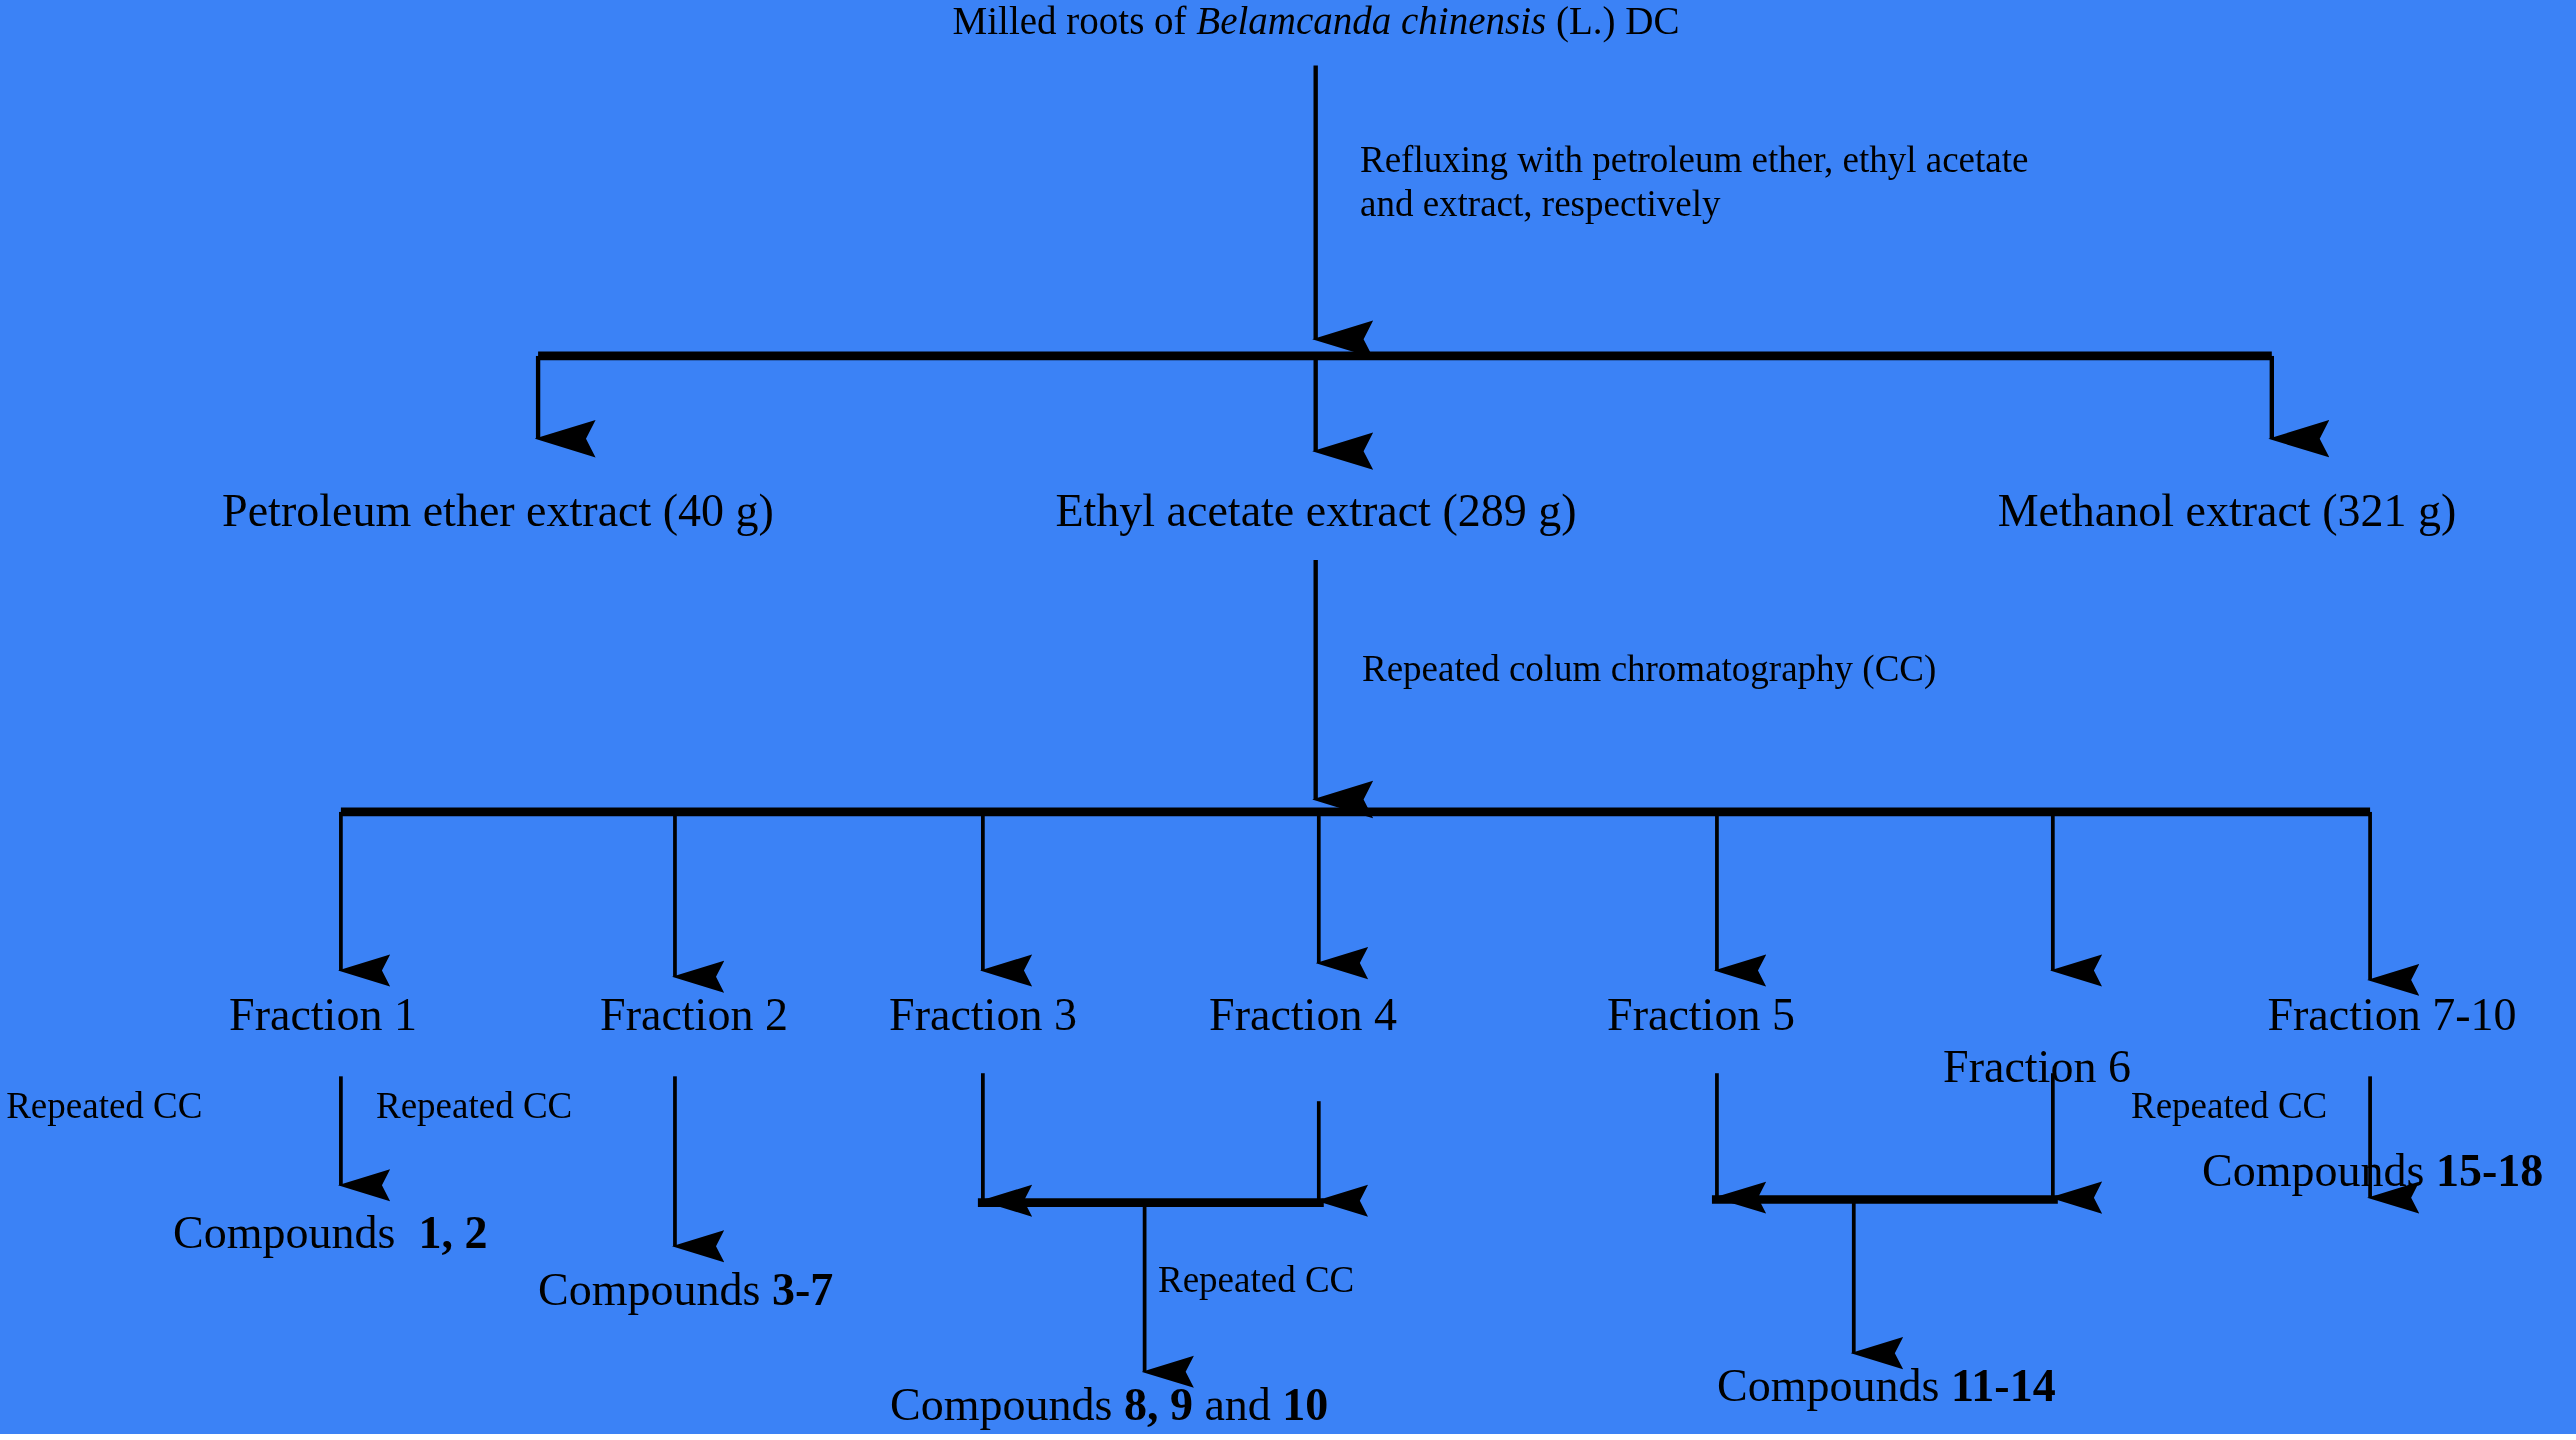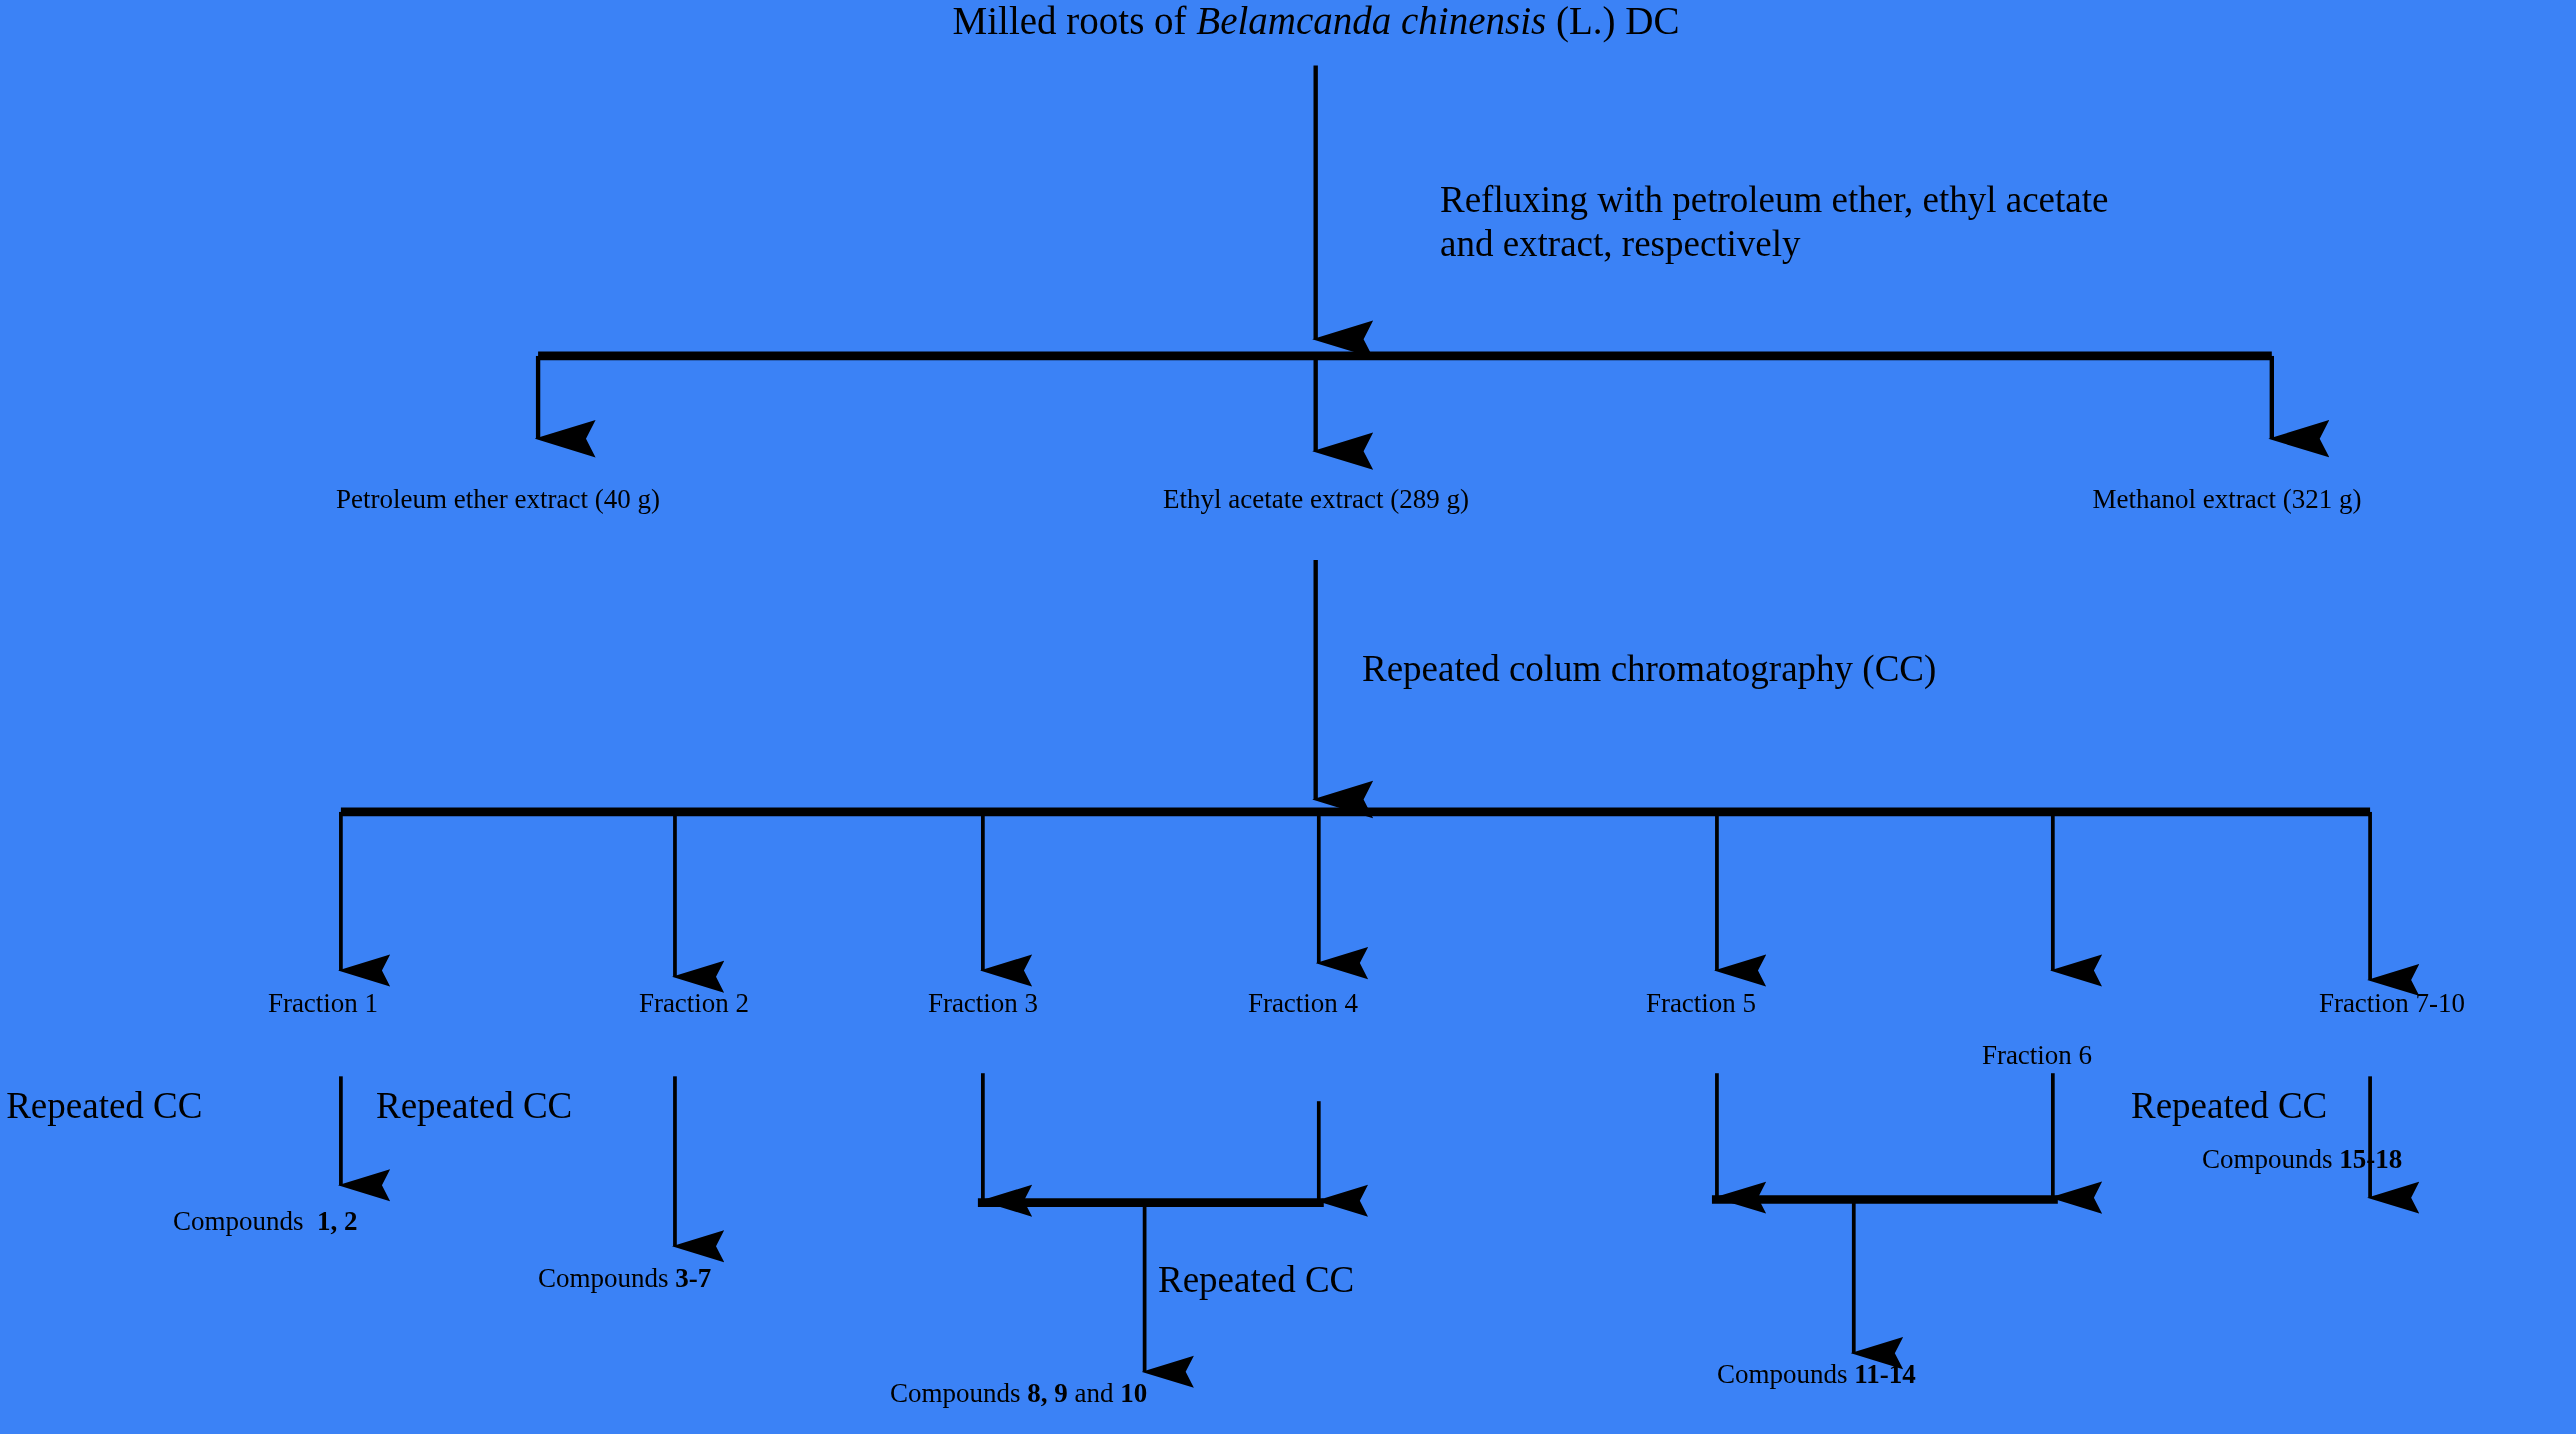--- a/index.html
+++ b/index.html
@@ -17,21 +17,21 @@
     overflow: hidden;
   }
   .lbl {
     position: absolute;
     white-space: pre;
     line-height: 1.18;
     color: #000000;
     font-family: "Liberation Serif", "DejaVu Serif", serif;
   }
   .node {
-    font-size: 27px;
+    font-size: 46px;
   }
   .ann {
     font-size: 37px;
   }
   .title {
     font-size: 39px;
   }
   .ital {
     font-style: italic;
   }
@@ -98,21 +98,21 @@
       <line x1="3300" y1="1725" x2="3300" y2="1925" stroke-width="6" marker-end="url(#arrowhead)"></line>
       <line x1="2752" y1="1928" x2="3308" y2="1928" stroke-width="14"></line>
       <line x1="2980" y1="1928" x2="2980" y2="2175" stroke-width="6" marker-end="url(#arrowhead)"></line>
 
       <line x1="3810" y1="1730" x2="3810" y2="1925" stroke-width="6" marker-end="url(#arrowhead)"></line>
     </g>
   </svg>
 
   <div class="lbl title center" style="left:1316px; top:-2.5px;"><span>Milled roots of </span><span class="ital">Belamcanda chinensis</span><span> (L.) DC</span></div>
 
-  <div class="lbl ann" style="left:1440px; top:138px;margin-top:40px;"><span>Refluxing with petroleum ether, ethyl acetate</span><br><span>and extract, respectively</span></div>
+  <div class="lbl ann" style="left:1360px; top:138px;"><span>Refluxing with petroleum ether, ethyl acetate</span><br><span>and extract, respectively</span></div>
 
   <div class="lbl node center" style="left:498px; top:484px;">Petroleum ether extract (40 g)</div>
   <div class="lbl node center" style="left:1316px; top:484px;">Ethyl acetate extract (289 g)</div>
   <div class="lbl node center" style="left:2227px; top:484px;">Methanol extract (321 g)</div>
 
   <div class="lbl ann" style="left:1362px; top:647px;">Repeated colum chromatography (CC)</div>
 
   <div class="lbl node center" style="left:323px; top:988px;">Fraction 1</div>
   <div class="lbl node center" style="left:694px; top:988px;">Fraction 2</div>
   <div class="lbl node center" style="left:983px; top:988px;">Fraction 3</div>

